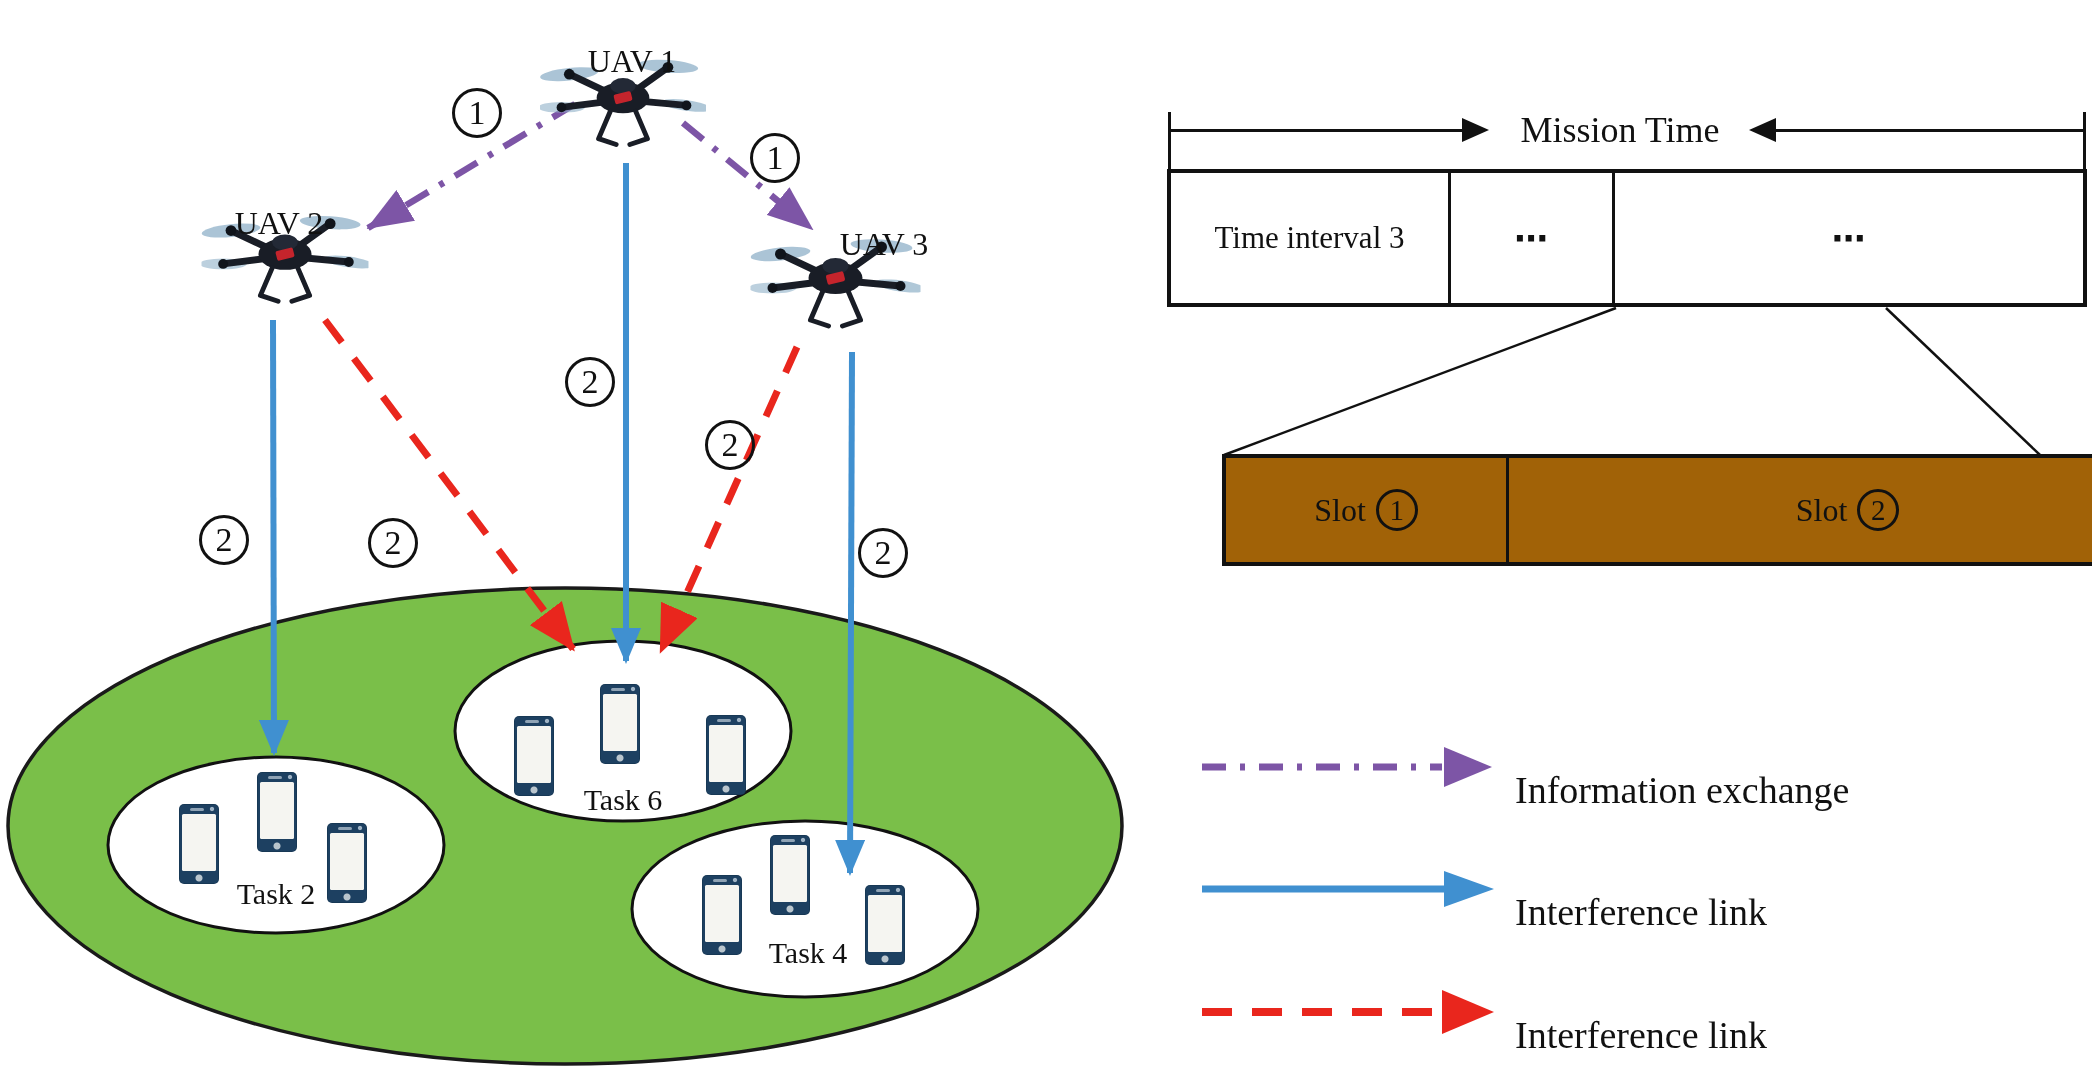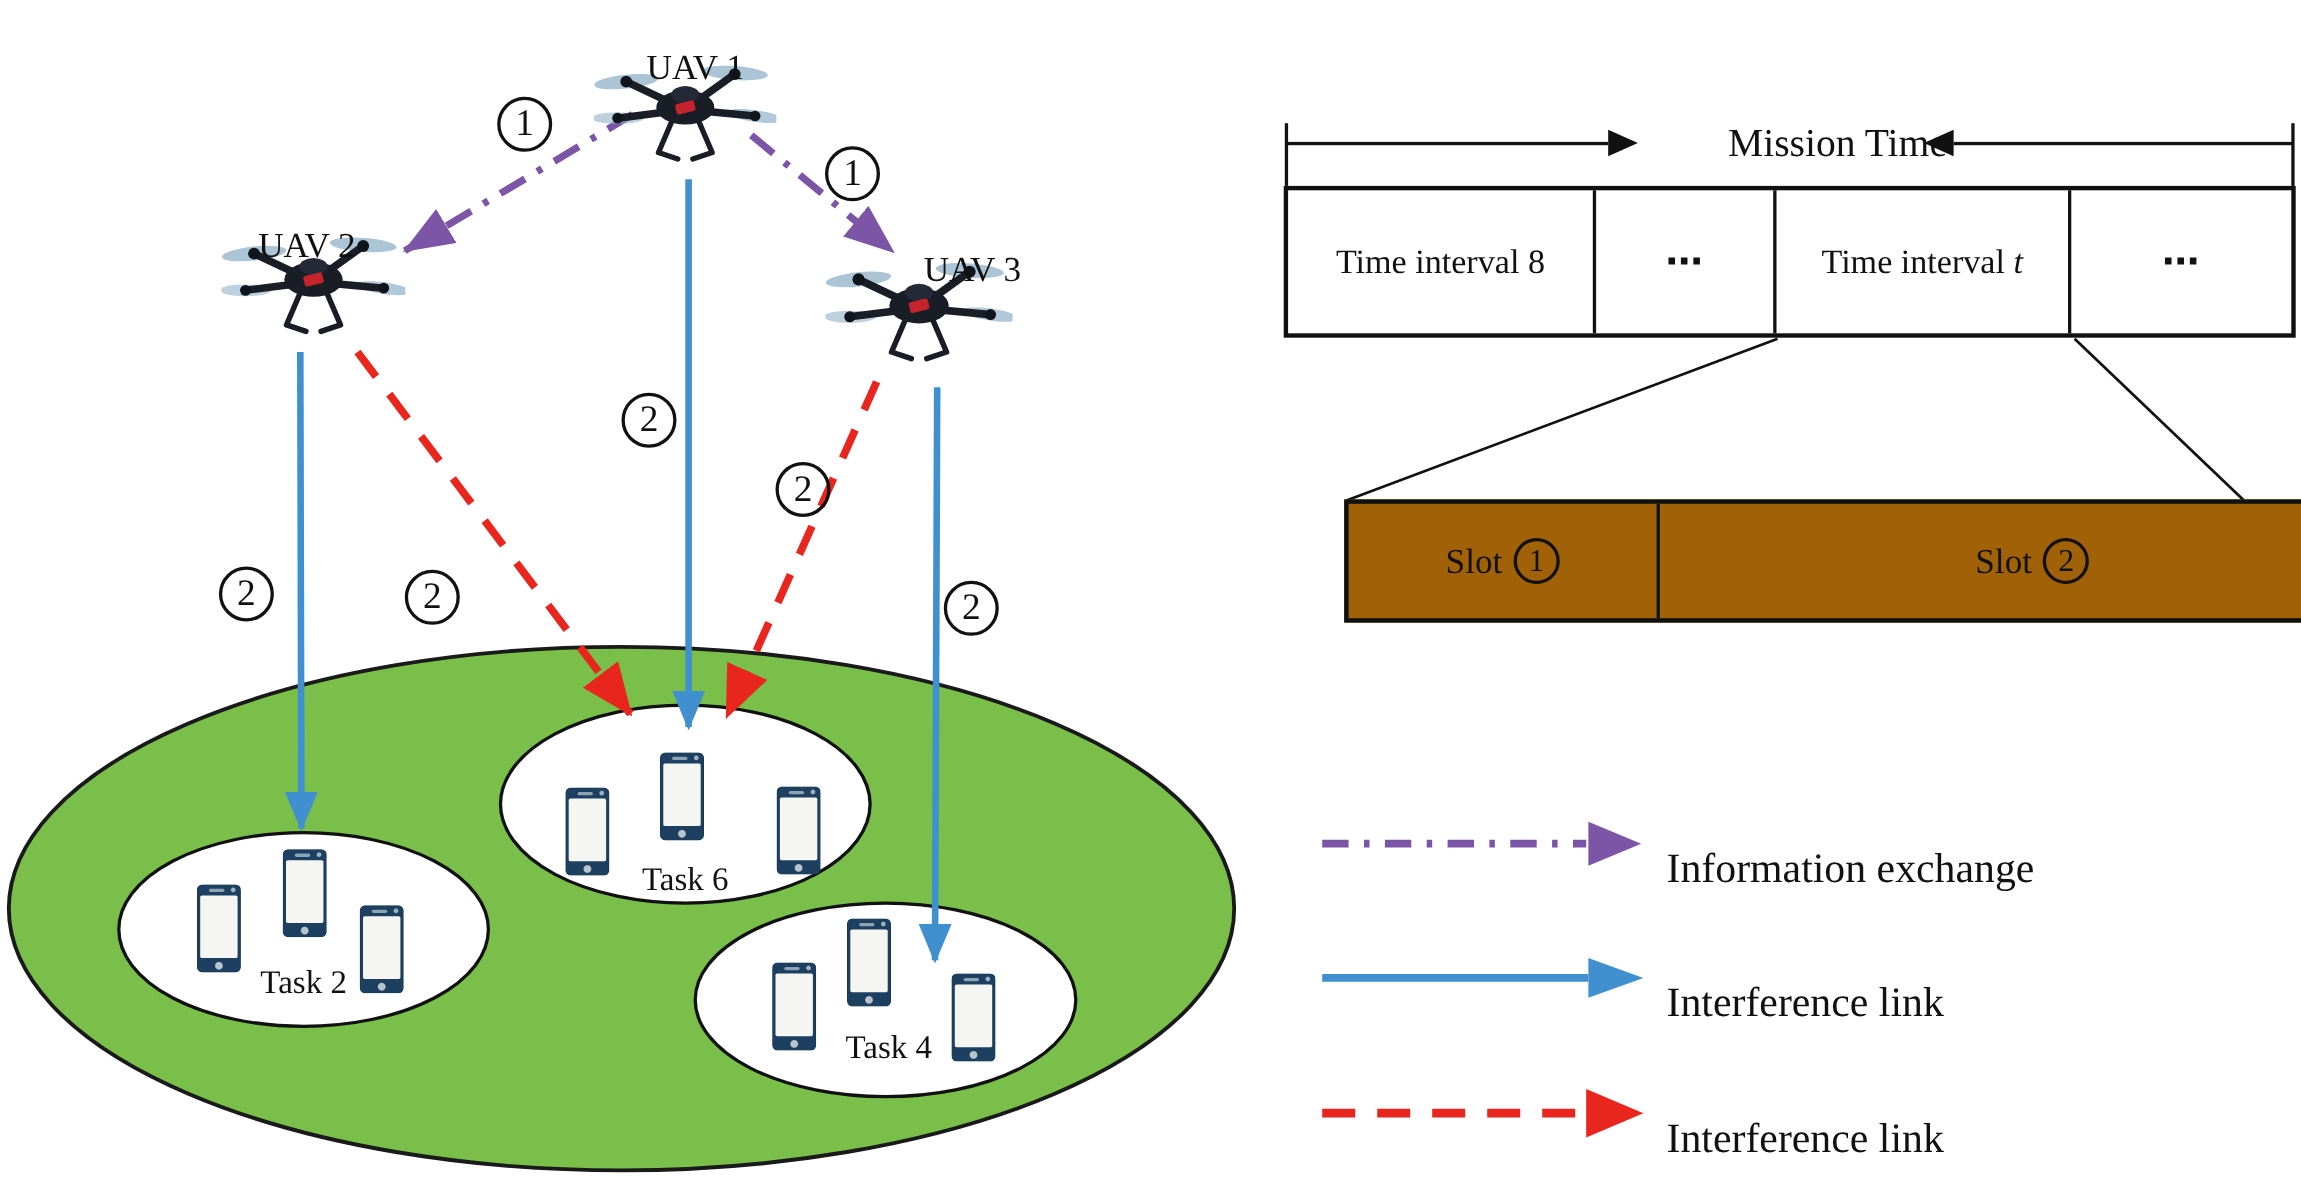--- a/index.html
+++ b/index.html
@@ -29,21 +29,21 @@
          background:#f5f5f1;border-radius:1.5px;}
   .phone::after{content:"";position:absolute;top:3.5px;left:11px;width:14px;height:3.5px;
          background:#8fa3b5;border-radius:2px;}
 
   
   .tick{position:absolute;width:3px;height:58px;background:#111;top:112px;}
   .mt-line{position:absolute;height:3px;background:#111;top:129px;}
   .tri{position:absolute;width:0;height:0;top:118px;}
   .tri-r{border-top:12px solid transparent;border-bottom:12px solid transparent;border-left:27px solid #111;}
   .tri-l{border-top:12px solid transparent;border-bottom:12px solid transparent;border-right:27px solid #111;}
-  .mt-title{position:absolute;left:1470px;top:108px;width:300px;text-align:right;
+  .mt-title{position:absolute;left:1470px;top:108px;width:300px;text-align:center;
             font-size:36px;line-height:44px;}
 
   .tbar{position:absolute;left:1167px;top:169px;width:920px;height:138px;
         box-sizing:border-box;border:4px solid #111;display:flex;background:#fff;}
   .tcell{box-sizing:border-box;border-right:3px solid #111;display:flex;
          align-items:center;justify-content:center;font-size:31px;white-space:pre;}
   .tcell:last-child{border-right:none;}
   .dots{font-family:"DejaVu Sans", sans-serif;font-weight:700;font-size:34px;letter-spacing:1px;}
 
   .slotbox{position:absolute;left:1222px;top:454px;width:968px;height:112px;
@@ -149,25 +149,22 @@
 
 <div class="tick" style="left:1168px"></div>
 <div class="tick" style="left:2083px"></div>
 <div class="mt-line" style="left:1169px;width:293px"></div>
 <div class="tri tri-r" style="left:1462px"></div>
 <div class="mt-line" style="left:1776px;width:309px"></div>
 <div class="tri tri-l" style="left:1749px"></div>
 <div class="mt-title">Mission Time</div>
 
 <div class="tbar">
-  <div class="tcell" style="flex:0 0 280px">Time interval 8</div>
+  <div class="tcell" style="flex:0 0 280px">Time interval 3</div>
   <div class="tcell dots" style="flex:0 0 164px">⋯</div>
-  <div class="tcell" style="flex:0 0 268px">
-    <span>Time interval </span><i>t</i>
-  </div>
   <div class="tcell dots" style="flex:1">⋯</div>
 </div>
 
 <svg class="abs" style="left:1150px;top:300px" width="950" height="170" viewBox="1150 300 950 170">
   <line x1="1616" y1="308" x2="1224" y2="455" stroke="#111" stroke-width="2.5"></line>
   <line x1="1886" y1="308" x2="2040" y2="455" stroke="#111" stroke-width="2.5"></line>
 </svg>
 
 <div class="slotbox">
   <div class="scell" style="flex:0 0 283px;border-right:3px solid #111">

